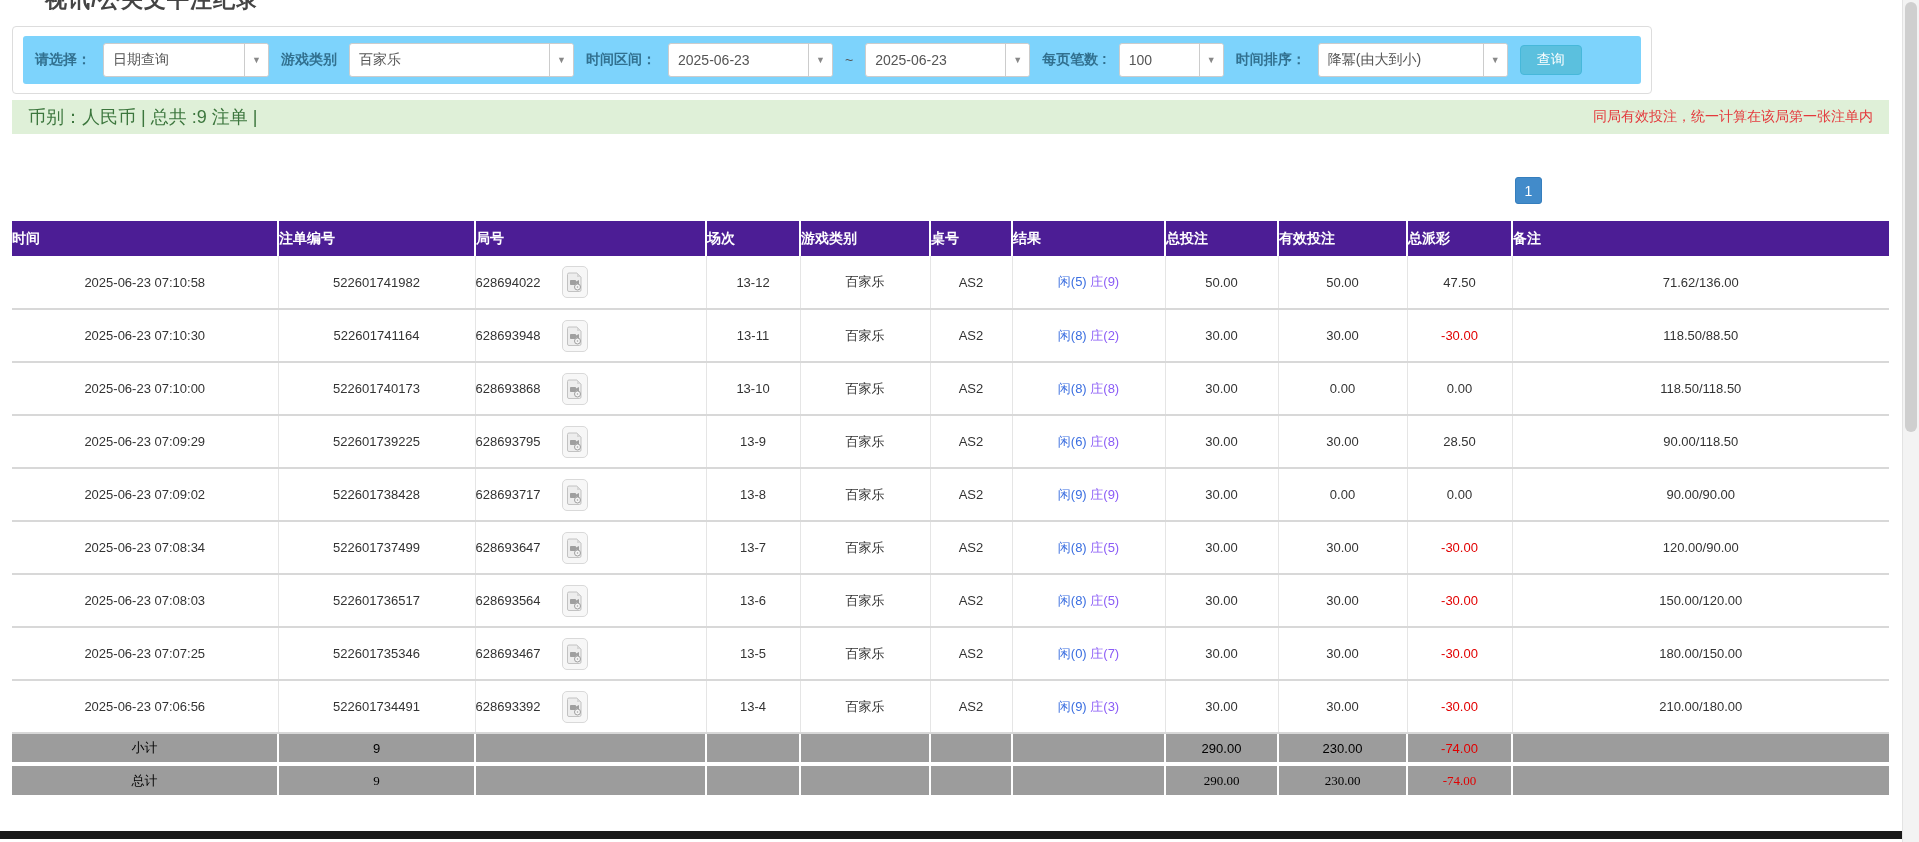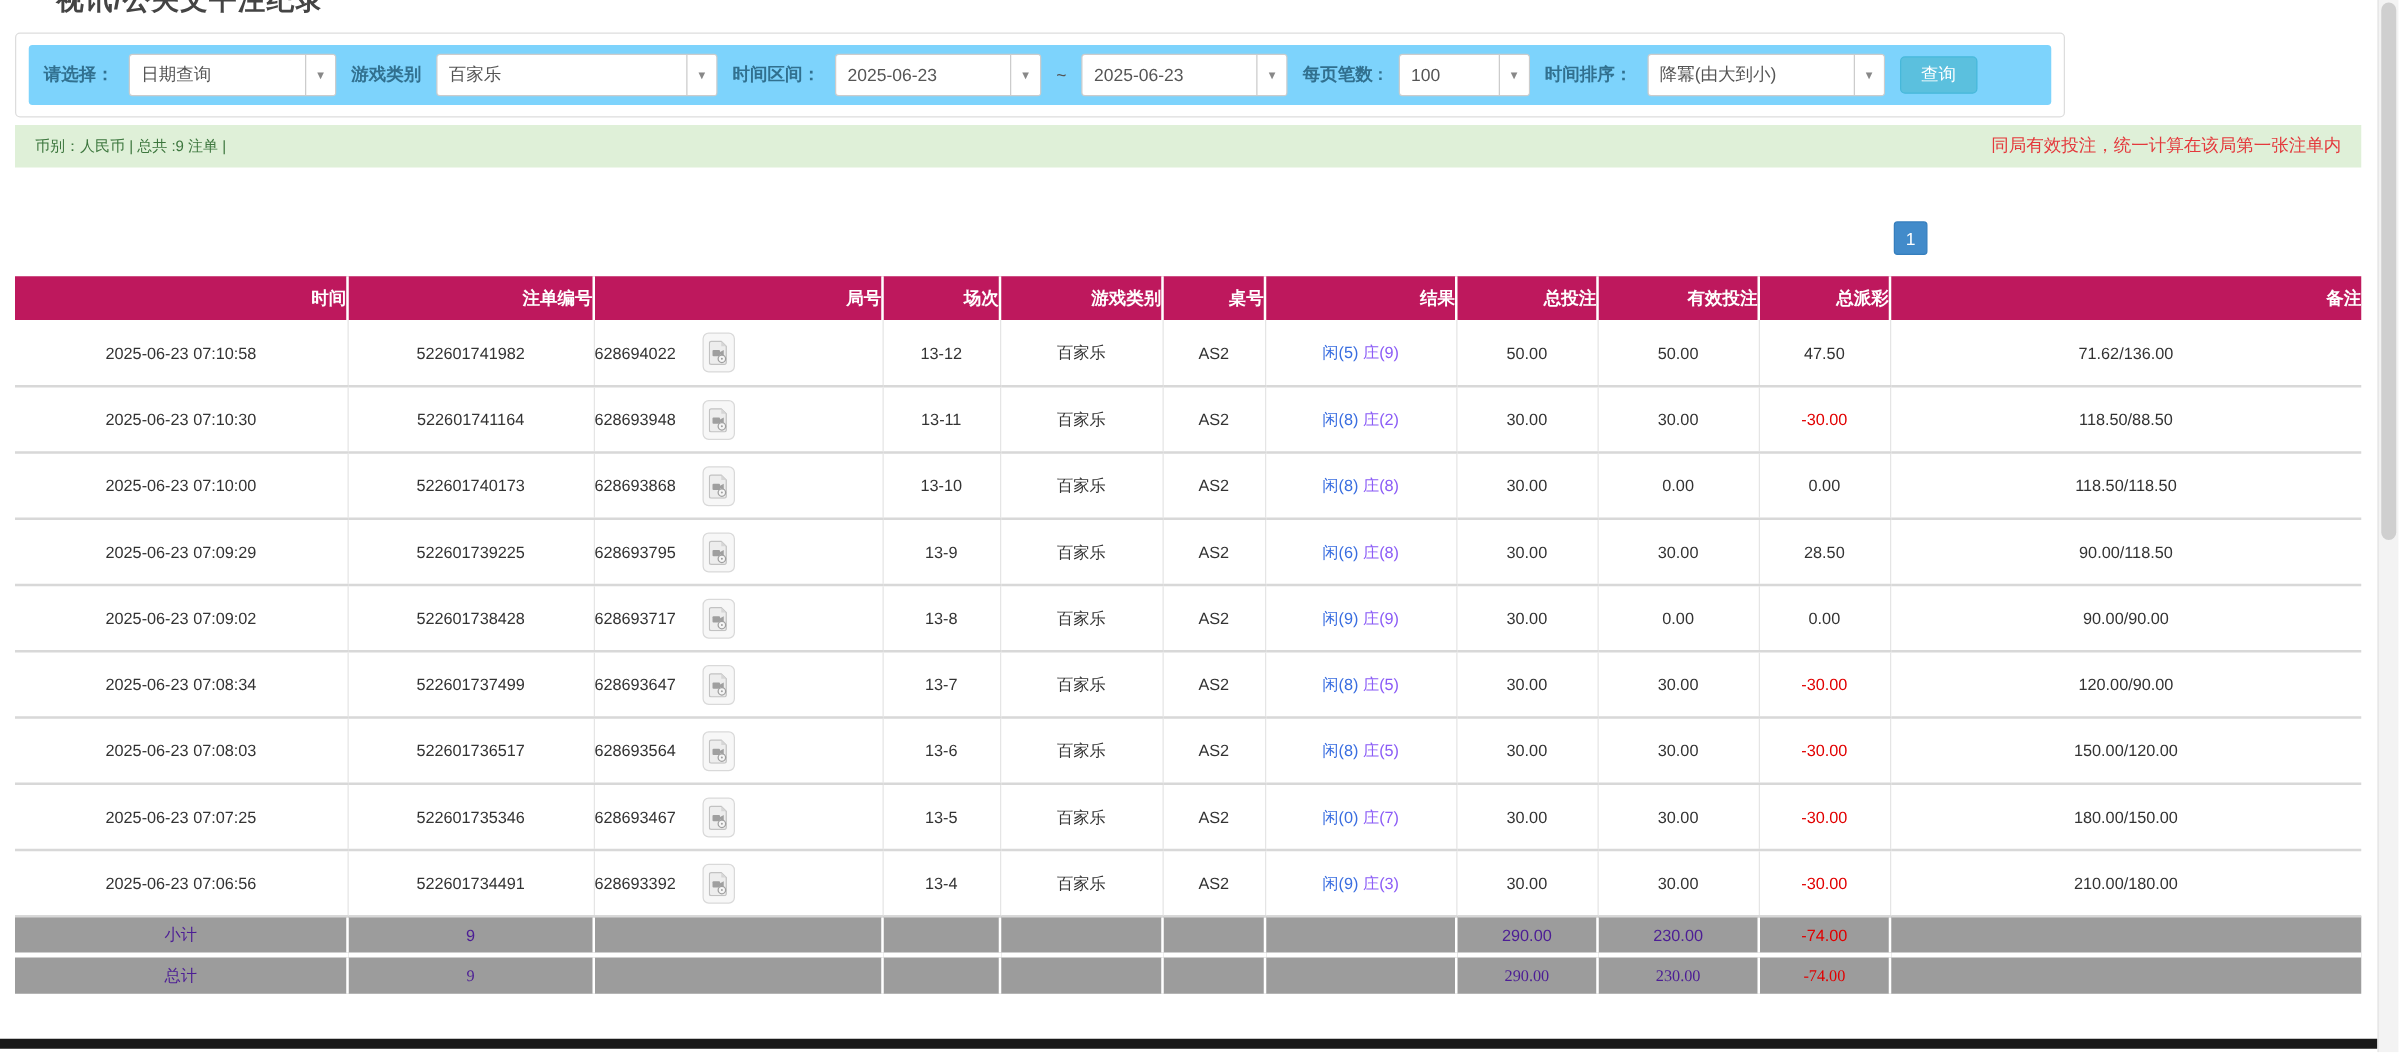--- a/index.html
+++ b/index.html
@@ -17,40 +17,40 @@
   .f-label:first-child { margin-left:0; }
   .sel { height:34px; background:#fff; border:1px solid #ccc; border-radius:3px; display:flex; align-items:stretch; margin-left:12px; overflow:hidden; }
   .sel .sel-text { flex:1; display:flex; align-items:center; padding-left:9px; font-size:14px; color:#555; white-space:nowrap; }
   .sel .sel-arrow { width:24px; border-left:1px solid #ccc; display:flex; align-items:center; justify-content:center; color:#888; font-size:9px; background:#fff; }
   .w-select { width:166px; } .w-game { width:225px; } .w-date { width:165px; } .w-size { width:105px; } .w-sort { width:190px; }
   .tilde { color:#555; font-size:14px; margin-left:12px; }
   .query-btn { margin-left:12px; width:62px; height:30px; background:#5bc0de; color:#fff; border:1px solid #46b8da; border-radius:4px; font-size:14px; display:flex; align-items:center; justify-content:center; cursor:pointer; }
 
   
   .summary-bar { position:absolute; left:12px; top:100px; width:1877px; height:34px; background:#dff0d8; display:flex; align-items:center; justify-content:space-between; padding:0 16px; }
-  .summary-left { color:#3c763d; font-size:12px; }
+  .summary-left { color:#3c763d; font-size:18px; }
   .summary-right { color:#e4393c; font-size:14px;font-family:Liberation Serif, serif; }
 
   
   .page-btn { position:absolute; left:1515px; top:177px; width:27px; height:27px; background:#428bca; border:1px solid #357ebd; border-radius:3px; color:#fff; font-size:14px; display:flex; align-items:center; justify-content:center; cursor:pointer; }
 
   
   .records { position:absolute; left:12px; top:221px; width:1877px; border-collapse:collapse; table-layout:fixed; }
-  .records th { background:#be185d; color:#fff; font-size:14px; font-weight:bold; height:35px; border-right:2px solid #fff; text-align:right; }
+  .records th { background:#4c1d95; color:#fff; font-size:14px; font-weight:bold; height:35px; border-right:2px solid #fff; text-align:left; }
   .records th:last-child { border-right:none; }
   .records td { height:53px; text-align:center; font-size:13px; color:#333; background:#fff; border-right:1px solid #e5e5e5; border-bottom:2px solid #d8d8d8; white-space:nowrap; }
   .records td:last-child { border-right:none; }
   .c-round .round-wrap { display:flex; align-items:center; justify-content:flex-start; gap:21px; }
   .video-file-icon { display:inline-flex; width:26px; height:32px; background:#f7f7f7; border:1px solid #d9d9d9; border-radius:5px; align-items:center; justify-content:center; cursor:pointer; }
   .player { color:#3a6ee0; }
   .banker { color:#8b5cf6; }
   .link-blue { color:#428bca; cursor:pointer; }
   td.neg, .total-row td.neg { color:#e10000; }
 
-  .total-row td { background:#9c9c9c; color:#4c1d95; height:31px; font-size:13px; border-right:2px solid #fff; border-bottom:none; }
+  .total-row td { background:#9c9c9c; color:#000000; height:31px; font-size:13px; border-right:2px solid #fff; border-bottom:none; }
   .total-row td:last-child { border-right:none; }
   .grand-row td { border-top:4px solid #fff;font-family:Liberation Serif, serif; }
 
   
   .bottom-bar { position:absolute; left:0; top:831px; width:1902px; height:8px; background:#191919; }
 
   
   .v-scrollbar { position:absolute; right:0; top:0; width:17px; height:842px; background:#f3f3f3; border-left:1px solid #e3e3e3; }
   .v-thumb { position:absolute; left:2px; top:2px; width:12px; height:430px; background:#cfcfcf; border-radius:6px; }
 </style>

